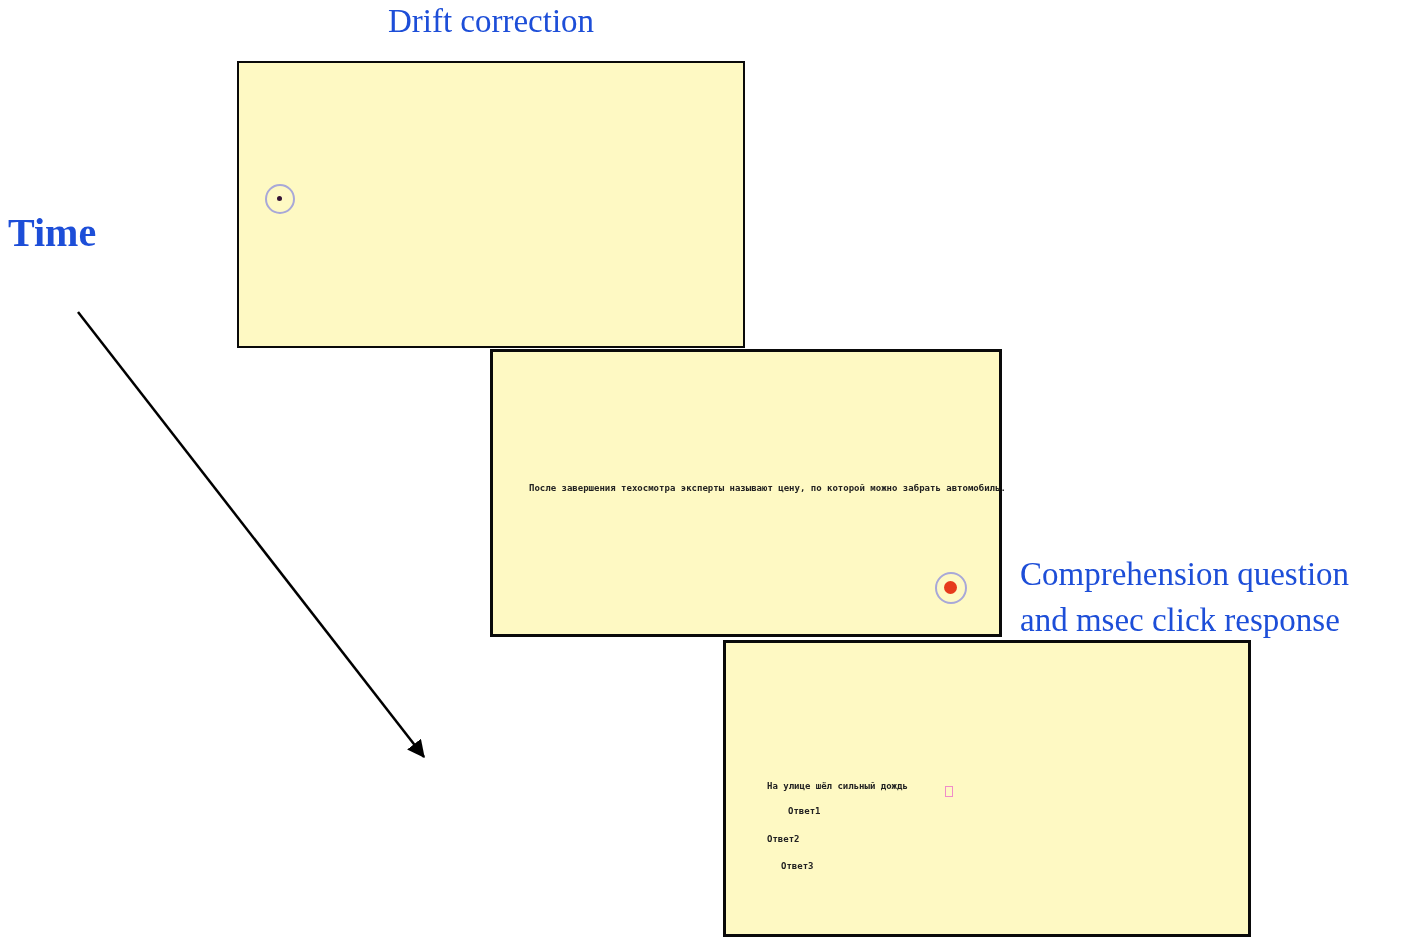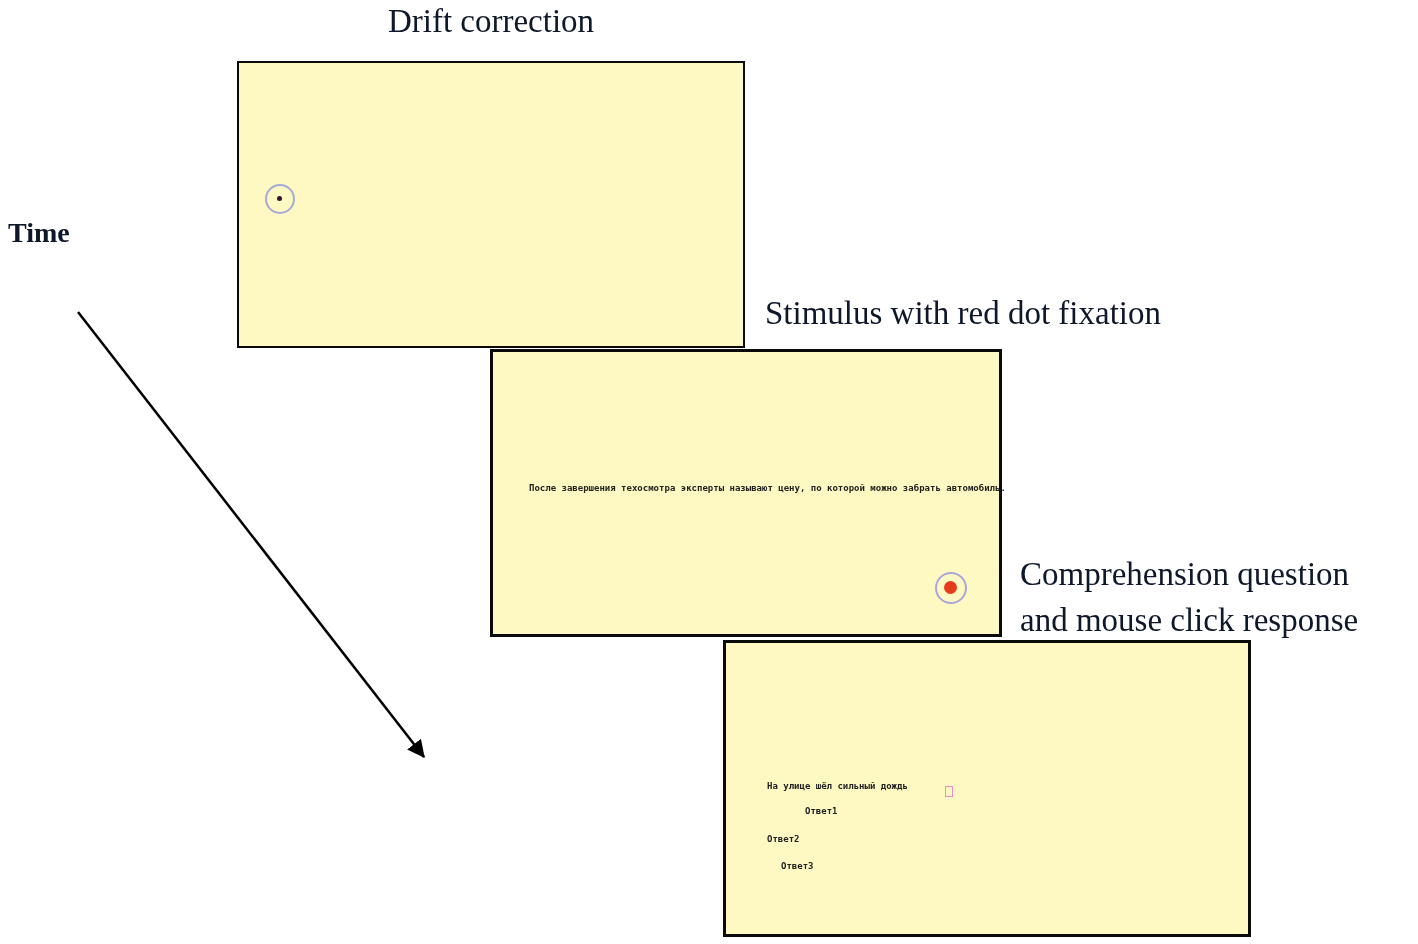--- a/index.html
+++ b/index.html
@@ -19,26 +19,26 @@
   }
   .panel-1 { left: 237px; top: 61px;  width: 508px; height: 287px; border: 2px solid #0a0a0a; }
   .panel-2 { left: 490px; top: 349px; width: 512px; height: 288px; border: 3px solid #0a0a0a; }
   .panel-3 { left: 723px; top: 640px; width: 528px; height: 297px; border: 3px solid #0a0a0a; }
 
   .fig-label {
     position: absolute;
     font-size: 33px;
     line-height: 38px;
     white-space: nowrap;
-    color: #0f172a;
+    color: #1d4ed8;
   }
   .drift-title { left: 237px; top: 2px; width: 508px; text-align: center; }
   .stimulus-title { left: 765px; top: 294px; }
   .comprehension-title { left: 1020px; top: 551px; line-height: 46px; }
-  .time-label { left: 8px; top: 214px; font-size: 28px; font-weight: 700; }
+  .time-label { left: 8px; top: 214px; font-size: 40px; font-weight: 700; }
   .duration-label { left: 214px; top: 362px; }
 
   .mono-text {
     position: absolute;
     font-family: "DejaVu Sans Mono", monospace;
     font-size: 9px;
     font-weight: 700;
     letter-spacing: 0px;
     color: #222222;
     white-space: nowrap;
@@ -63,21 +63,21 @@
     width: 13px; height: 13px; border-radius: 50%;
     background: #e63a1c;
   }
   .cursor-square {
     position: absolute; left: 219px; top: 143px;
     width: 6px; height: 9px;
     border: 1px solid #f08cc8;
     background: transparent;
   }
   .q-text    { left: 41px; top: 138px; }
-  .answer-1  { left: 43px; top: 163px; padding-left: 36px; }
+  .answer-1  { left: 26px; top: 163px; padding-left: 36px; }
   .answer-2  { left: 41px; top: 191px; }
   .answer-3  { left: 55px; top: 218px; }
   .stim-sentence { left: 36px; top: 131px; }
 
   .arrow-svg {
     position: absolute; left: 0; top: 0;
     width: 1418px; height: 944px;
     pointer-events: none;
   }
 </style>
@@ -93,25 +93,24 @@
       </marker>
     </defs>
     <line x1="78" y1="312" x2="424" y2="757" stroke="#000000" stroke-width="2.5" marker-end="url(#ah)"></line>
   </svg>
 
   <div class="fig-label time-label">Time</div>
 
   <div class="fig-label drift-title">Drift correction</div>
 
 
-  <div class="fig-label stimulus-title">Stimulus with red dot fixation</div>
 
   <div class="fig-label comprehension-title">
     <div>Comprehension question</div>
-    <div>and mouse click response</div>
+    <div>and msec click response</div>
   </div>
 
   <div class="panel panel-1">
     <div class="ring drift-ring"></div>
     <div class="drift-dot"></div>
   </div>
 
   <div class="panel panel-2">
     <div class="mono-text stim-sentence">После завершения техосмотра эксперты называют цену, по которой можно забрать автомобиль.</div>
     <div class="ring fix-ring"></div>

